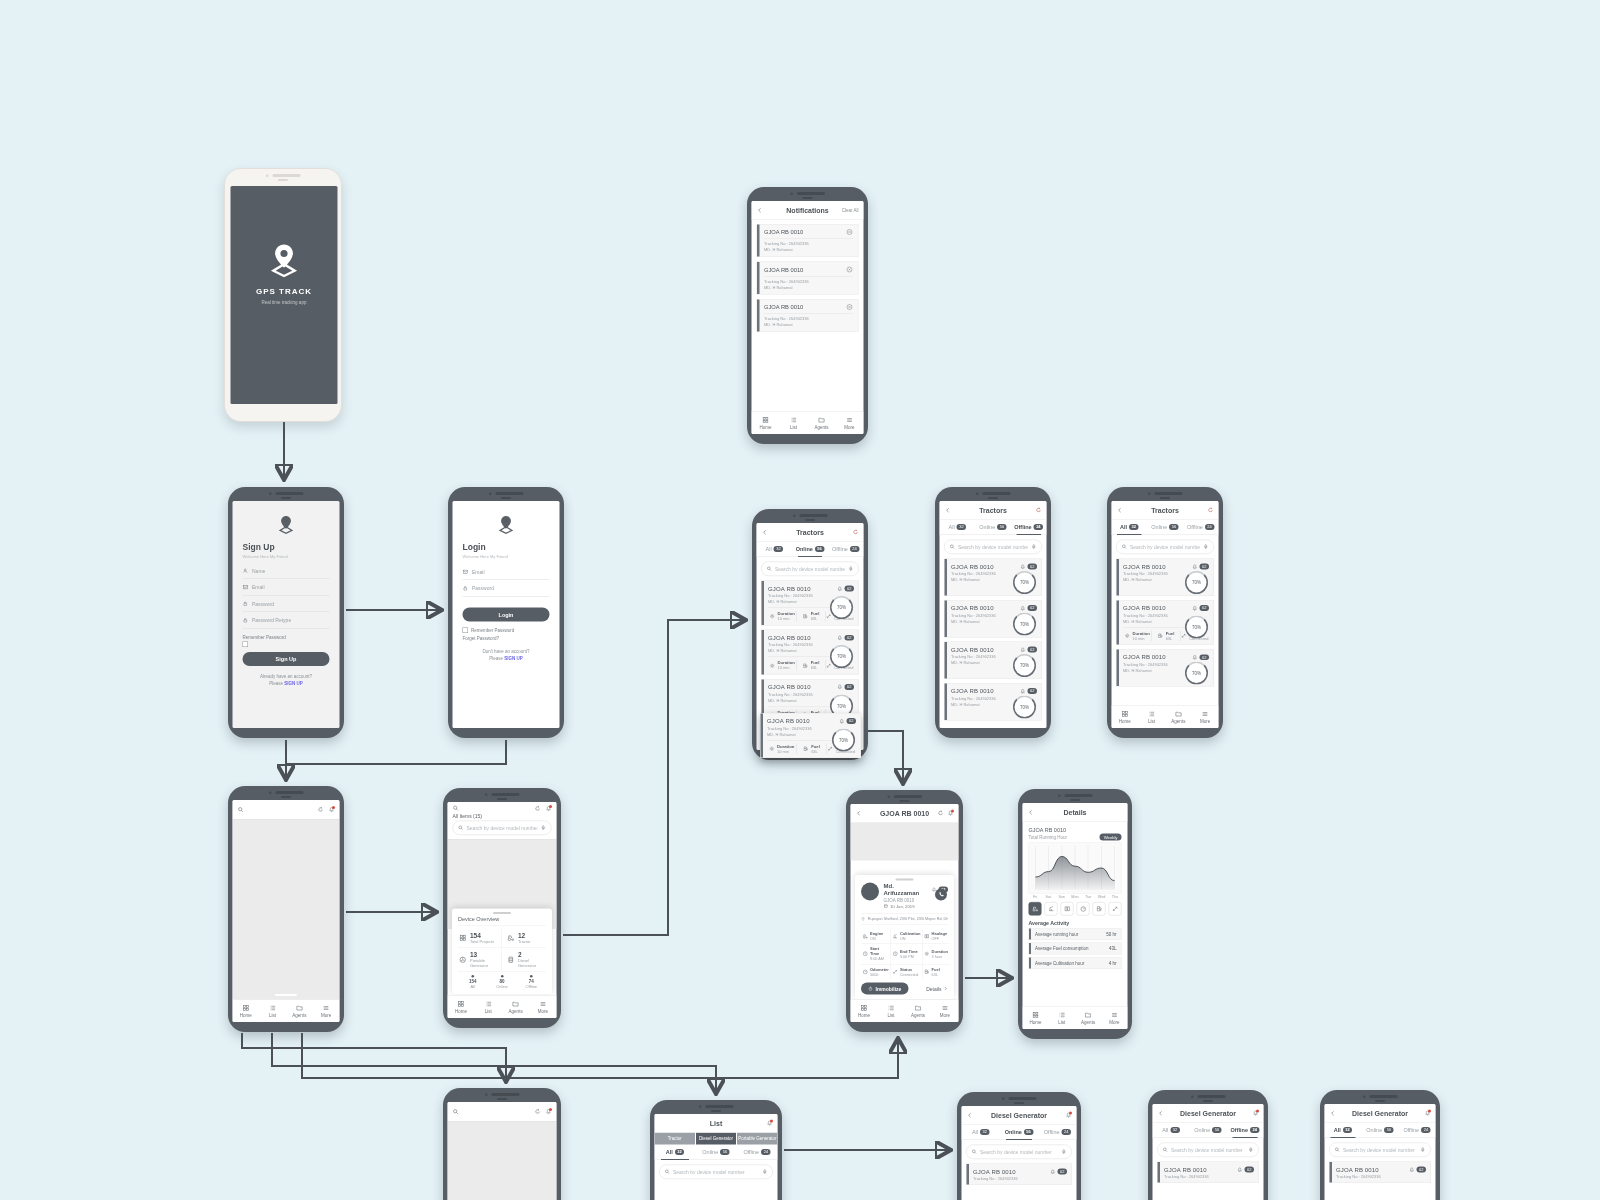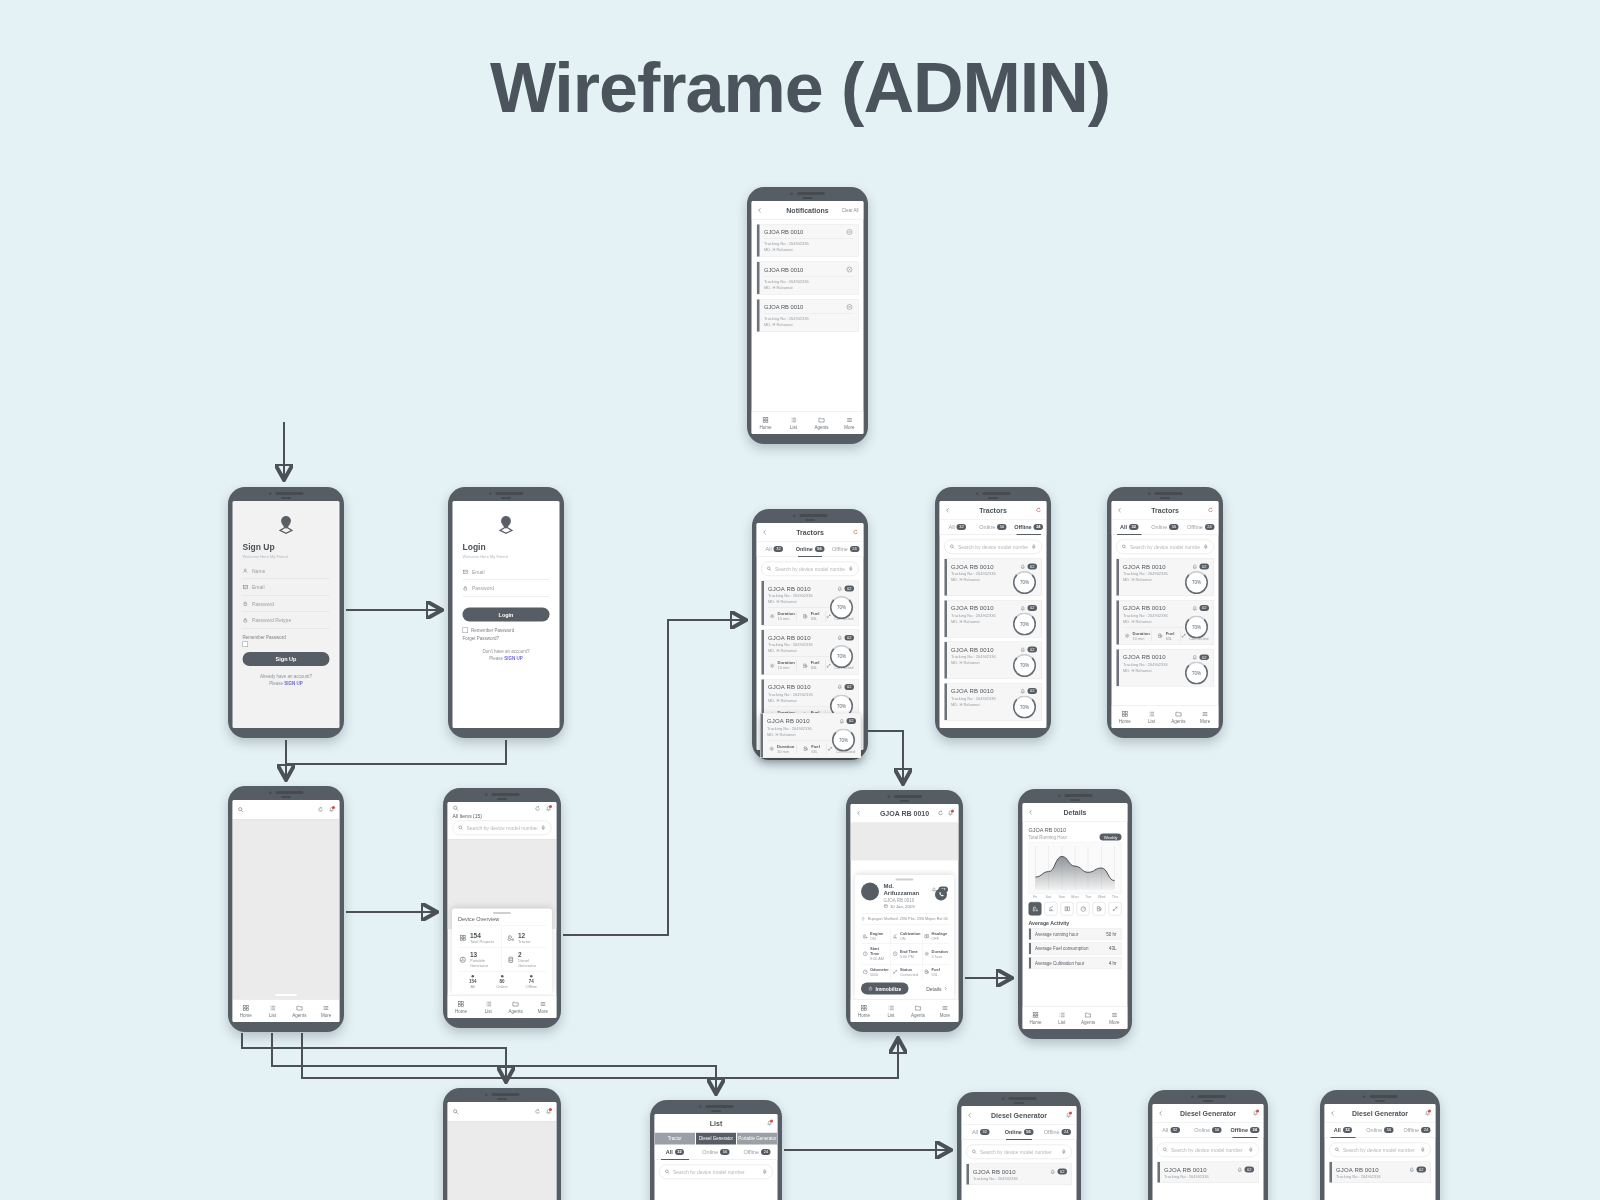--- a/index.html
+++ b/index.html
@@ -263,21 +263,20 @@
     <symbol id="i-gpspin" viewBox="0 0 64 64">
         <path d="M32 6c-8.3 0-15 6.7-15 15 0 10 15 24 15 24s15-14 15-24c0-8.3-6.7-15-15-15z" fill="currentColor"></path>
         <circle cx="32" cy="21" r="6" fill="#575d64"></circle>
         <path d="M32 39 14 50l18 9 18-9z" fill="none" stroke="currentColor" stroke-width="4"></path>
       </symbol>
   </defs>
 </svg>
 
 <div id="stage">
 
-  <h1 class="big">Wireframe (ADMIN)</h1>
 
   <svg class="flow" width="1600" height="1200">
     <defs>
         <marker id="ah" markerWidth="9" markerHeight="9" refX="7" refY="4.5" orient="auto">
           <path d="M0,0 L8,4.5 L0,9 z" fill="#4b5157"></path>
         </marker>
       </defs>
     <path d="M284 422 V478" marker-end="url(#ah)"></path>
     <path d="M346 610 H440" marker-end="url(#ah)"></path>
     <path d="M506 740 V764 H286"></path>
@@ -285,20 +284,43 @@
     <path d="M346 912 H435" marker-end="url(#ah)"></path>
     <path d="M563 935 H668 V620 H744" marker-end="url(#ah)"></path>
     <path d="M862 731 H903 V782" marker-end="url(#ah)"></path>
     <path d="M965 978 H1010" marker-end="url(#ah)"></path>
     <path d="M242 1033 V1048 H506 V1080" marker-end="url(#ah)"></path>
     <path d="M272 1033 V1066 H716 V1092" marker-end="url(#ah)"></path>
     <path d="M302 1033 V1078 H898 V1040" marker-end="url(#ah)"></path>
     <path d="M784 1150 H949" marker-end="url(#ah)"></path>
   </svg>
 
+  <div class="slot" style="left:224px;top:168px;width:118px;height:252px">
+    <div class="ph" style="width:236px">
+      <div class="frame light" style="padding:34px 11px 34px">
+        <div class="speaker">
+            <span class="dot"></span>
+            <span class="bar"></span>
+          </div>
+        <div class="speaker2">
+            <span class="bar"></span>
+          </div>
+        <div class="screen dark" style="width:214px;height:436px">
+          <div style="height:110px"></div>
+          <div style="display:flex;justify-content:center;color:#fff">
+              <svg width="76" height="76">
+                <use href="#i-gpspin"></use>
+              </svg>
+            </div>
+          <div class="splash-name">GPS TRACK</div>
+          <div class="splash-tag">Real time tracking app</div>
+        </div>
+      </div>
+    </div>
+  </div>
 
   <div class="slot" style="left:747px;top:187px;width:121px;height:257px">
     <div class="ph" style="width:242px">
       <div class="frame">
         <div class="speaker">
             <span class="dot"></span>
             <span class="bar"></span>
           </div>
         <div class="speaker2">
             <span class="bar"></span>

